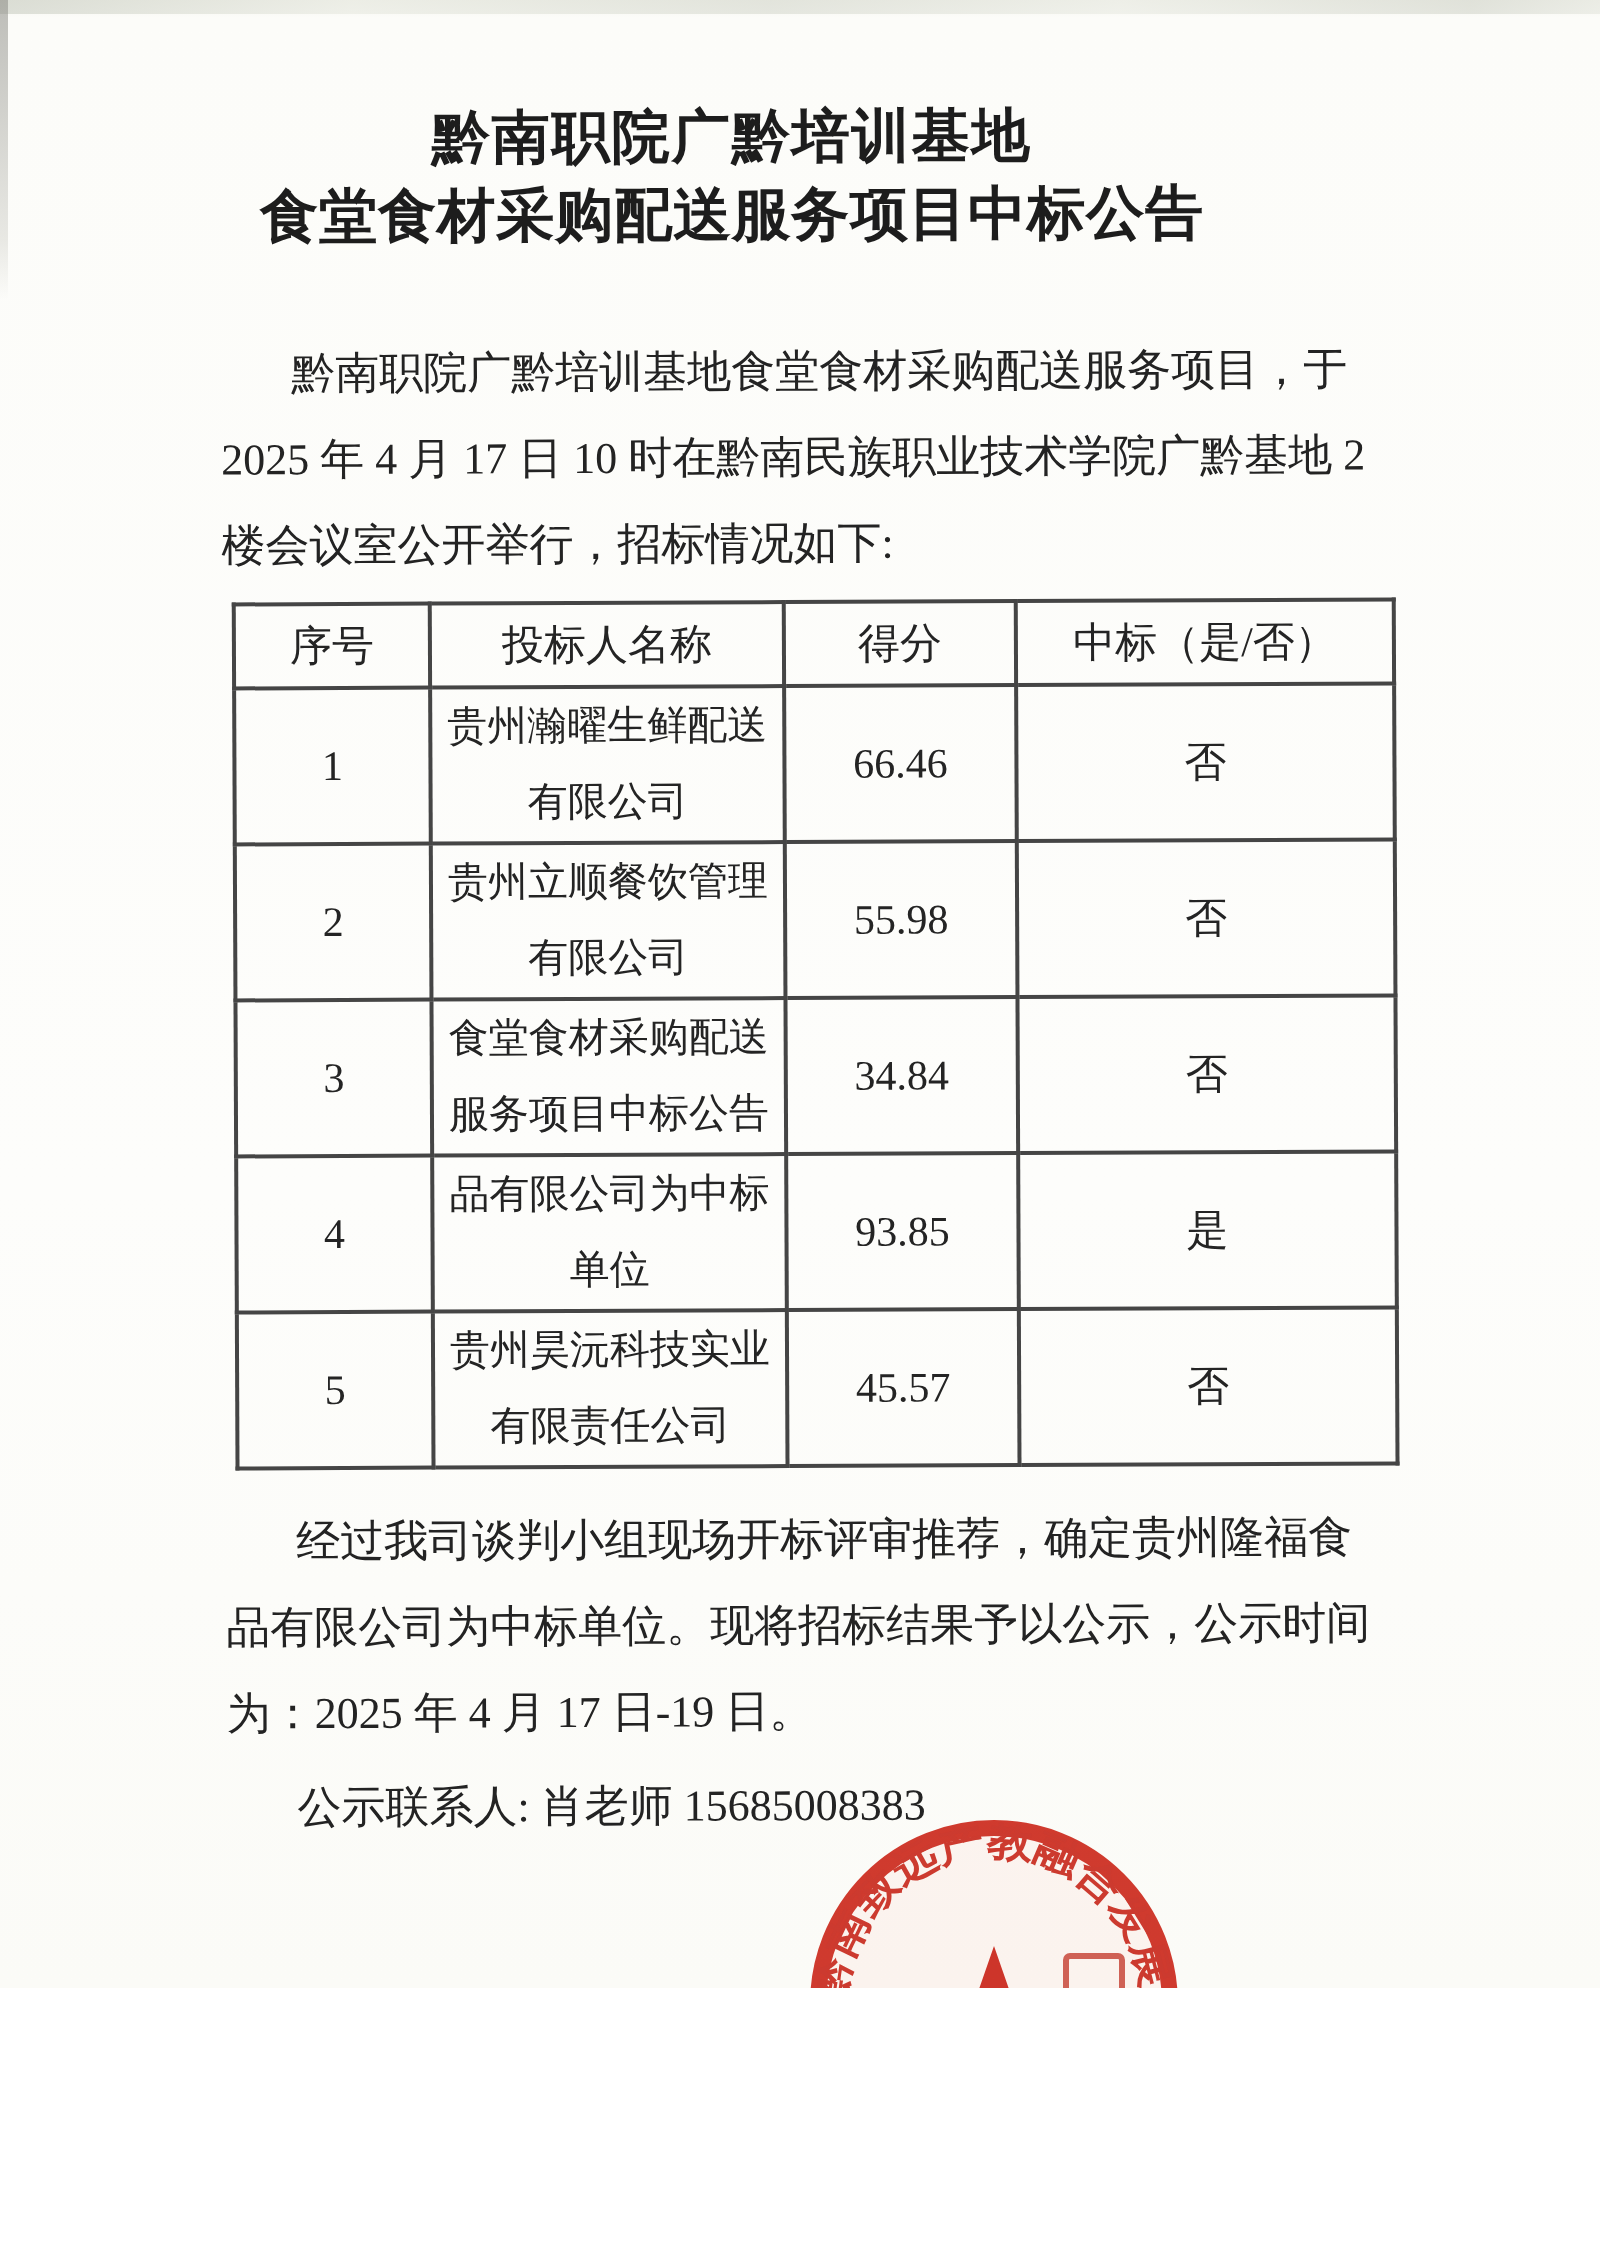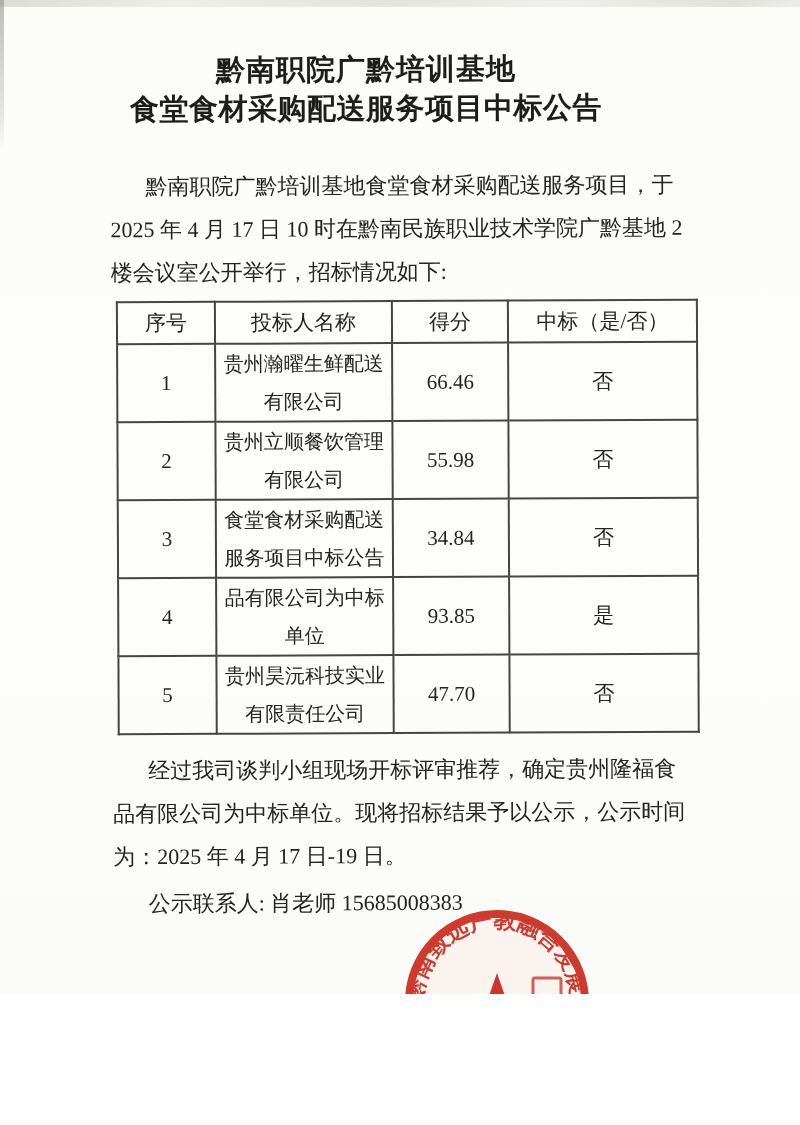--- a/index.html
+++ b/index.html
@@ -137,21 +137,21 @@
         </tr>
         <tr>
           <td class="c-no">4</td>
           <td class="c-bidder">品有限公司为中标单位</td>
           <td class="c-score">93.85</td>
           <td class="c-won">是</td>
         </tr>
         <tr>
           <td class="c-no">5</td>
           <td class="c-bidder">贵州昊沅科技实业有限责任公司</td>
-          <td class="c-score">47.70</td>
+          <td class="c-score">45.57</td>
           <td class="c-won">否</td>
         </tr>
       </tbody>
     </table>
 
     <div class="para closing">
       <div class="line indent">经过我司谈判小组现场开标评审推荐，确定贵州隆福食</div>
       <div class="line">品有限公司为中标单位。现将招标结果予以公示，公示时间</div>
       <div class="line">为：2025 年 4 月 17 日-19 日。</div>
     </div>

